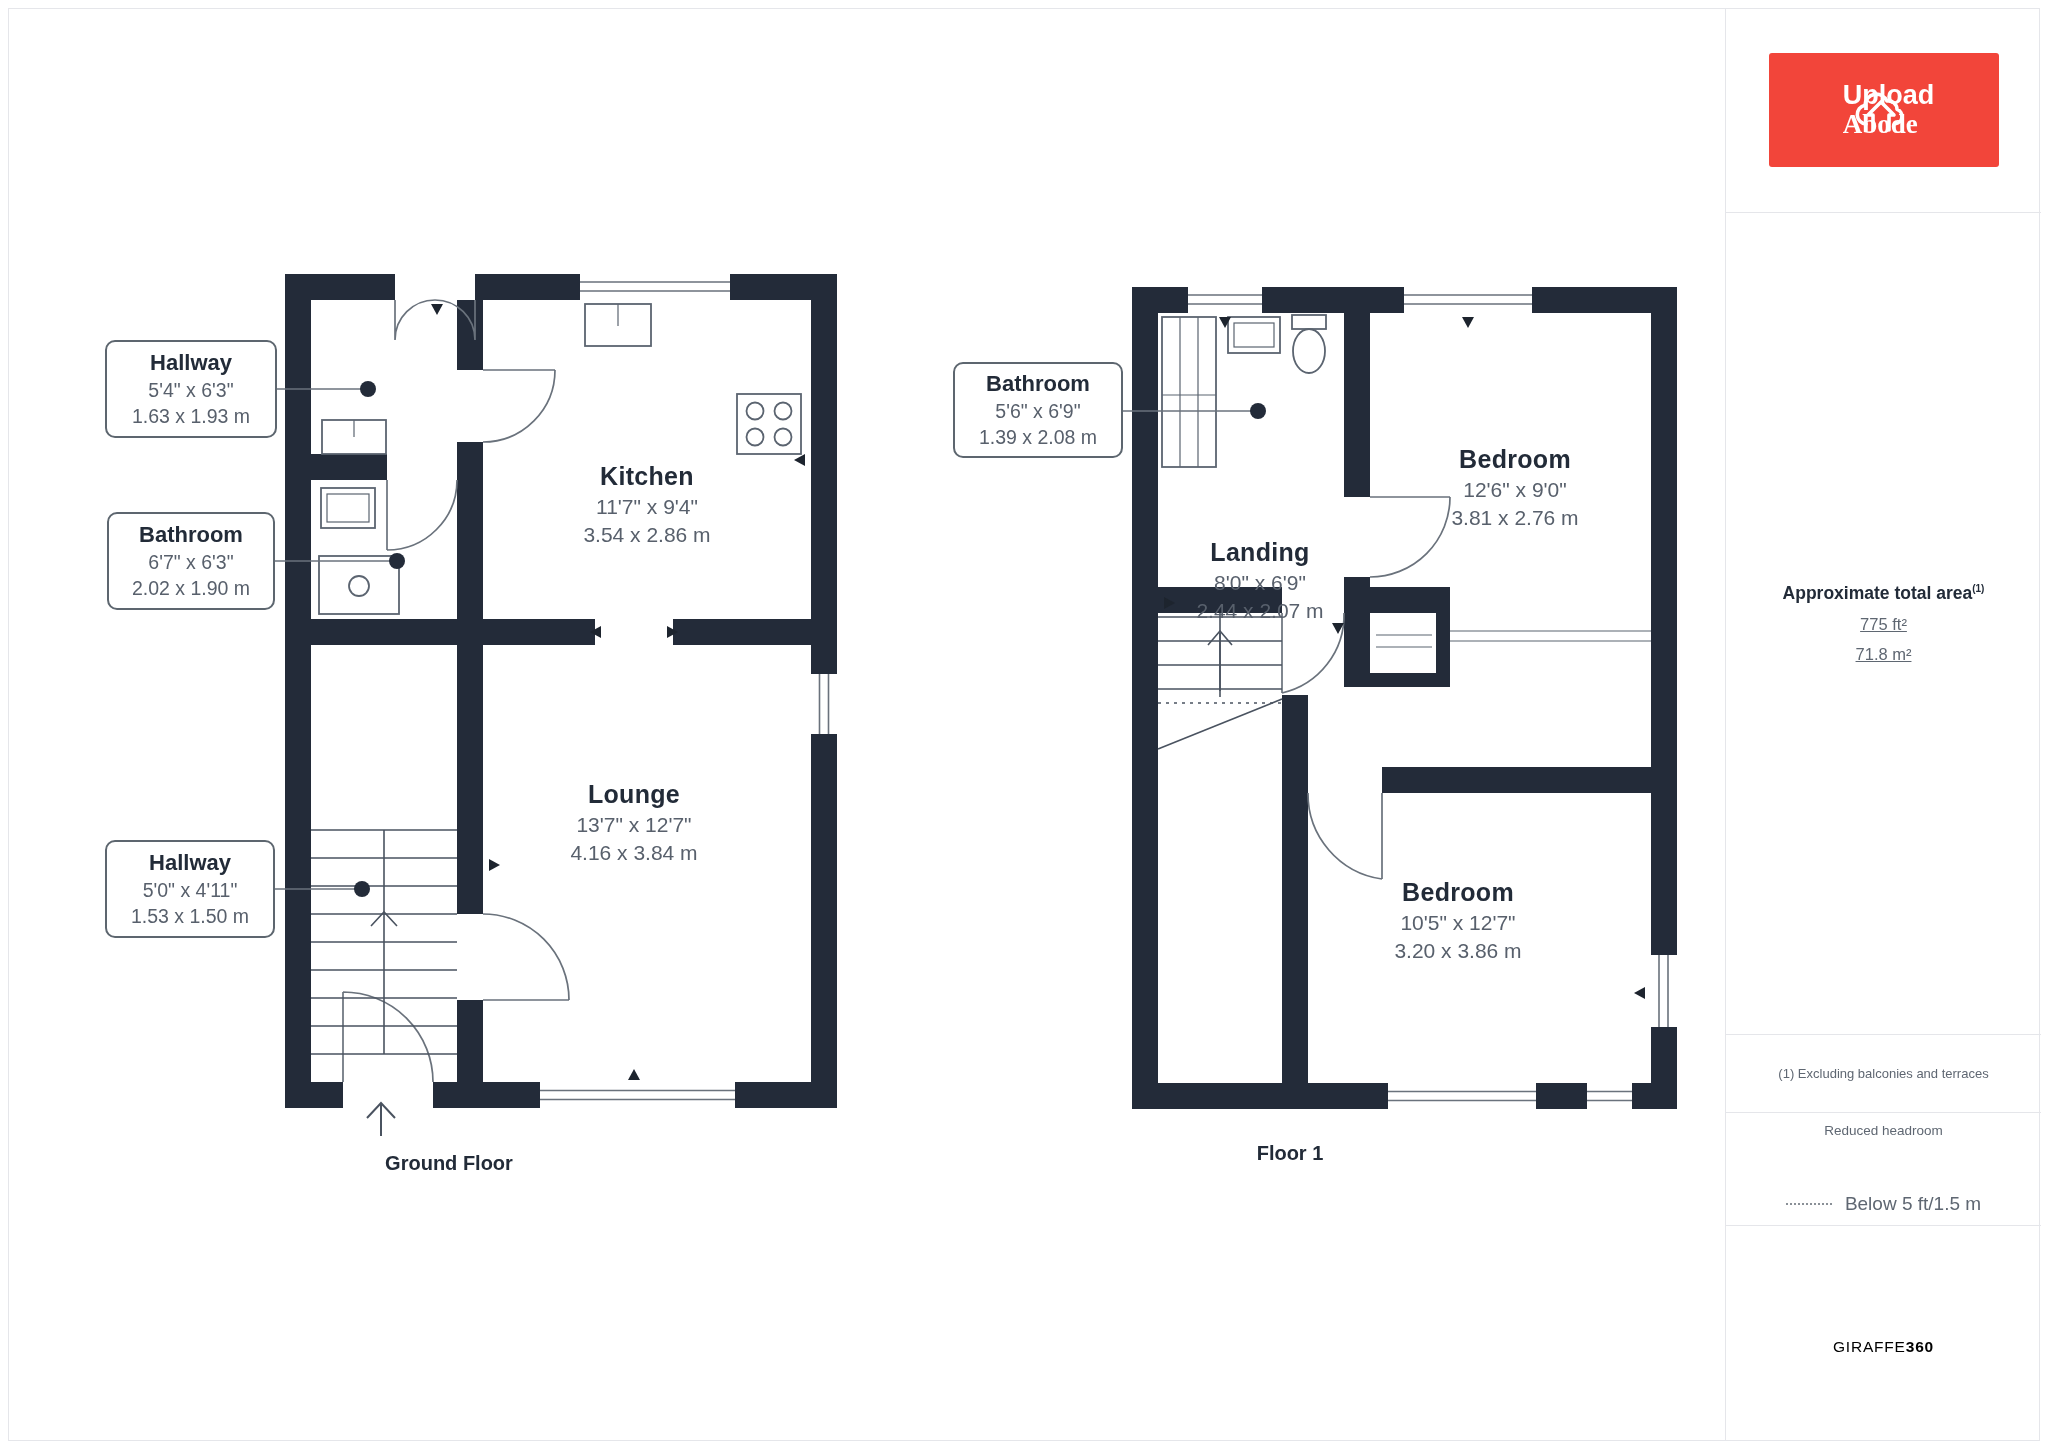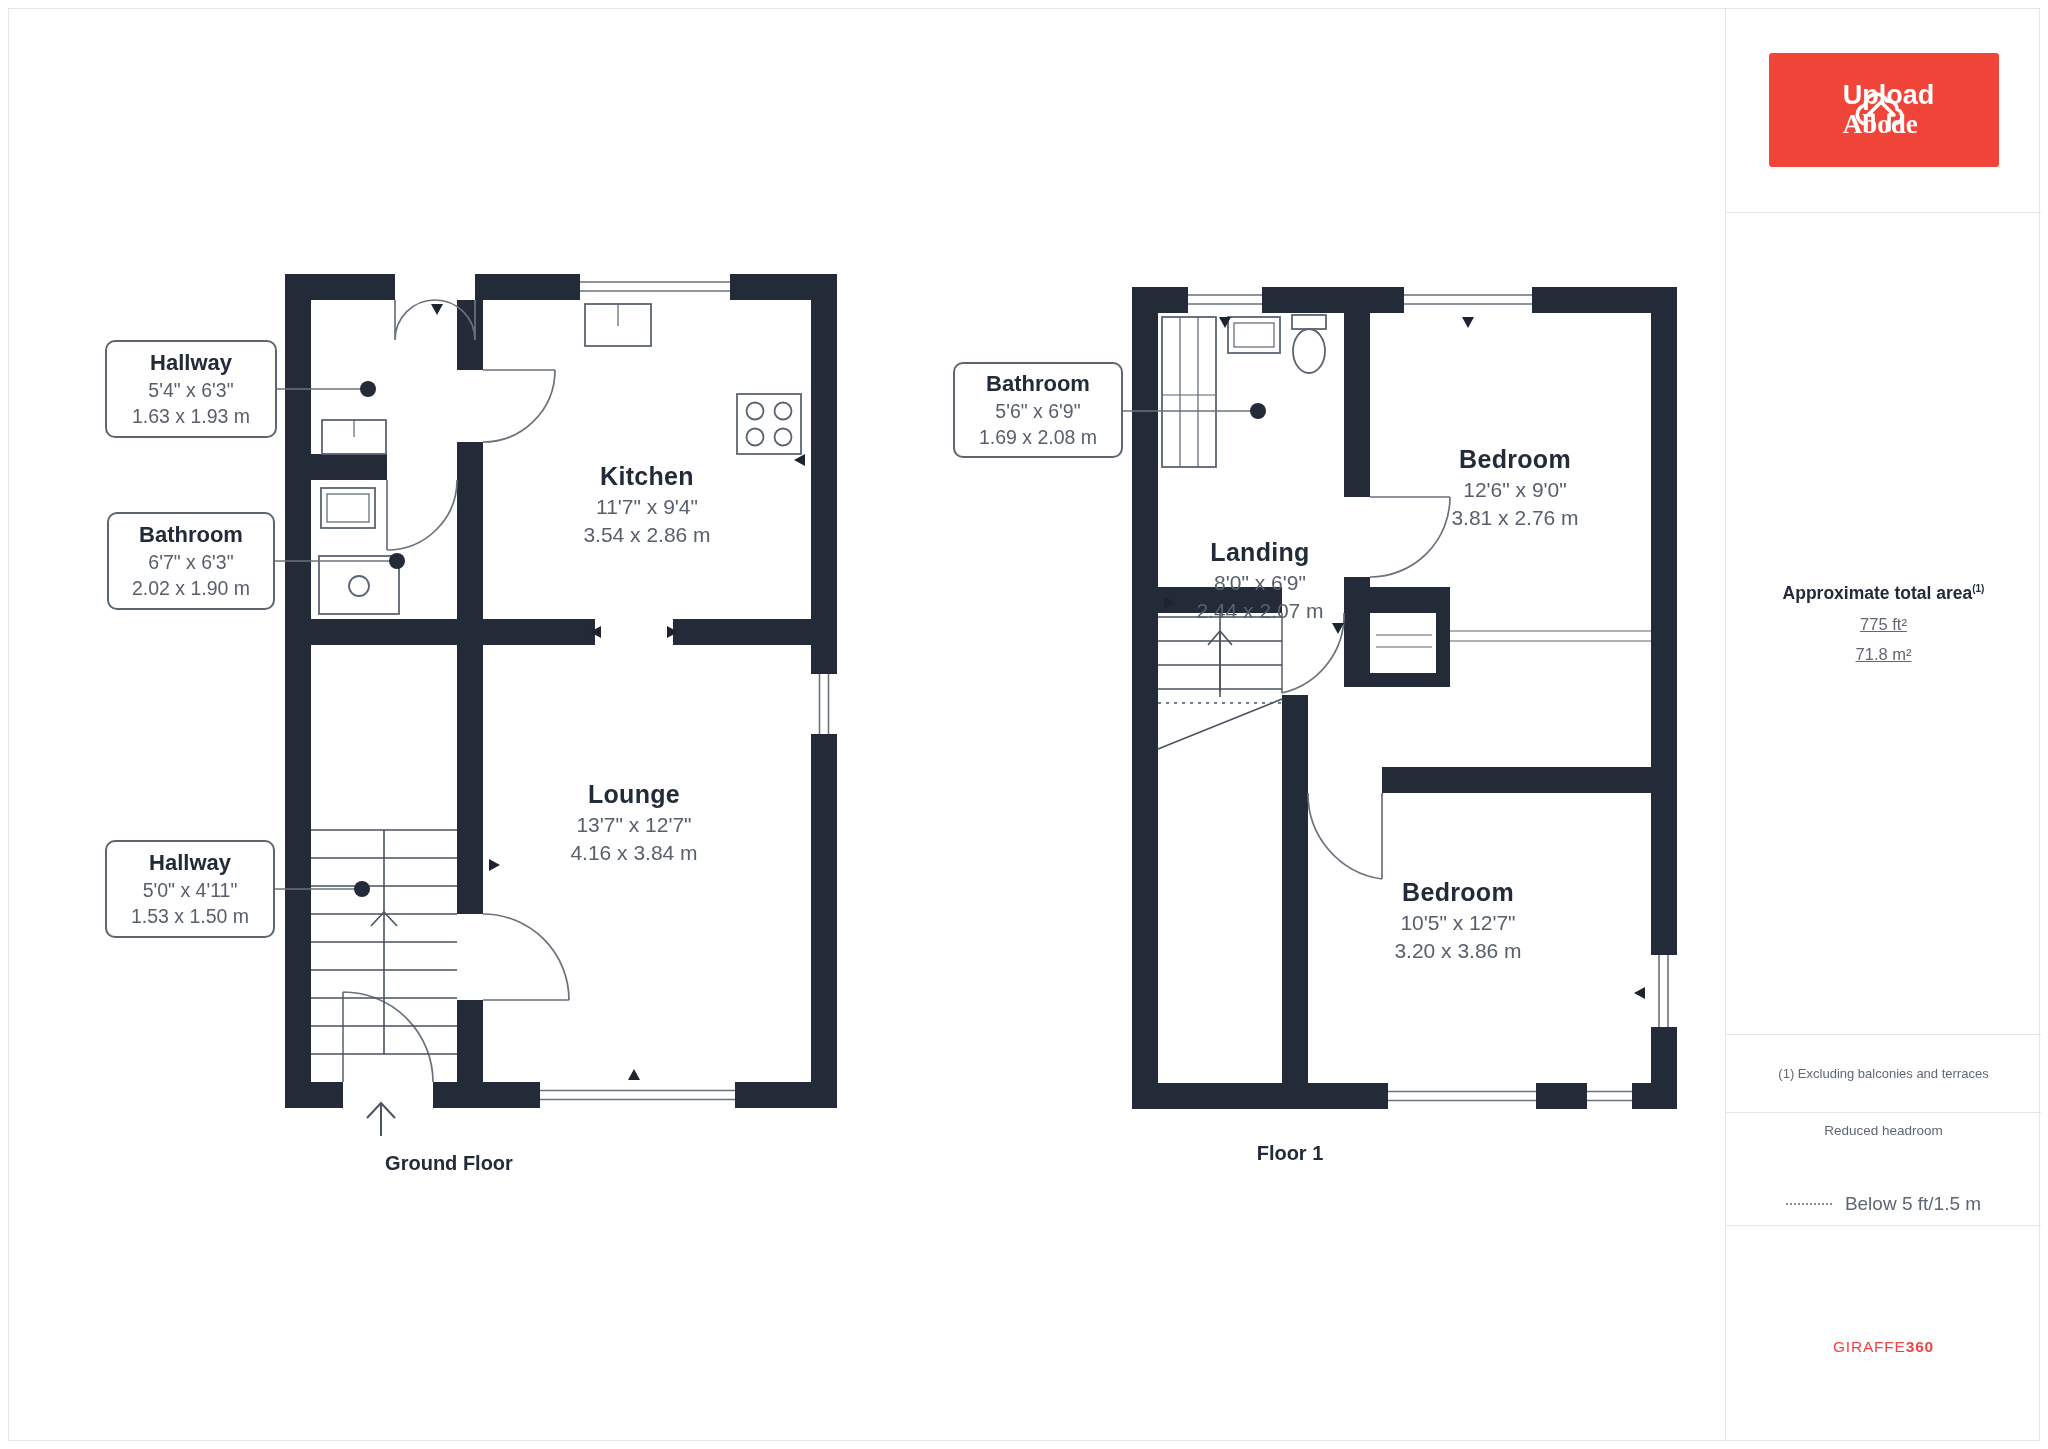--- a/index.html
+++ b/index.html
@@ -55,21 +55,21 @@
   .logo-l2{font-size:27px;font-weight:bold;font-family:"Liberation Serif",serif;}
   .area-title{font-size:17.5px;font-weight:bold;color:var(--ink);}
   .area-title sup{font-size:10px;}
   .area-val{font-size:16.5px;color:#5f6772;margin-top:11px;text-decoration:underline;}
   .foot-note{font-size:13px;color:#5f6772;}
   .head-title{font-size:13.5px;color:#5f6772;}
   .head-row{display:flex;align-items:center;margin-top:16px;}
   .dotted{width:46px;border-top:2px dotted #8a9097;margin-right:13px;}
   .head-leg{font-size:19px;color:#5f6772;}
   .disc-text{width:258px;text-align:center;font-size:13.5px;line-height:1.55;color:#5f6772;}
-  .brand{margin-top:26px;font-size:15.5px;letter-spacing:.8px;color:#ef4444;}
+  .brand{margin-top:26px;font-size:15.5px;letter-spacing:.8px;color:#000000;}
   .brand b{font-weight:bold;}
 </style>
 </head>
 <body>
 
 <div id="canvas">
   <div class="frame"></div>
 
   <svg style="left:285px;top:274px" width="552" height="834" viewBox="0 0 552 834">
 
@@ -275,21 +275,21 @@
     <div class="tag-dims">2.02 x 1.90 m</div>
   </div>
   <div class="tag" style="left:105px;top:840px;width:170px;height:98px">
     <div class="tag-title">Hallway</div>
     <div class="tag-dims">5'0" x 4'11"</div>
     <div class="tag-dims">1.53 x 1.50 m</div>
   </div>
   <div class="tag" style="left:953px;top:362px;width:170px;height:96px">
     <div class="tag-title">Bathroom</div>
     <div class="tag-dims">5'6" x 6'9"</div>
-    <div class="tag-dims">1.69 x 2.08 m</div>
+    <div class="tag-dims">1.39 x 2.08 m</div>
   </div>
 
   <div class="room-label" style="left:647px;top:462px">
     <div class="rl-title">Kitchen</div>
     <div class="rl-dims">11'7" x 9'4"</div>
     <div class="rl-dims">3.54 x 2.86 m</div>
   </div>
   <div class="room-label" style="left:634px;top:780px">
     <div class="rl-title">Lounge</div>
     <div class="rl-dims">13'7" x 12'7"</div>

